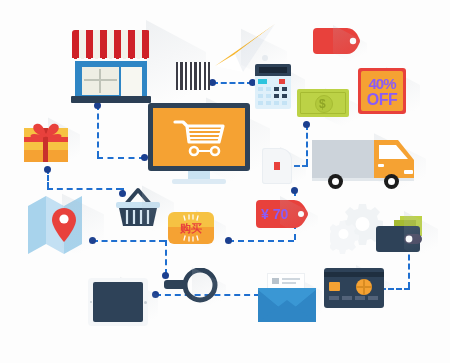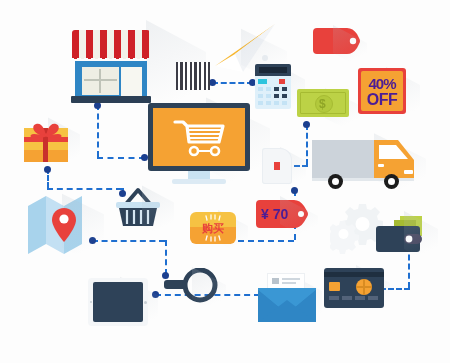--- a/index.html
+++ b/index.html
@@ -9,21 +9,21 @@
     font-family:"Liberation Sans", sans-serif;
     overflow:hidden;
   }
   #stage{position:relative;width:450px;height:363px;background:#fdfdfd;overflow:hidden;}
   .node{position:absolute;}
   .shadow-dr{position:absolute;background:linear-gradient(135deg,rgba(180,190,200,.20),rgba(180,190,200,0) 72%);pointer-events:none;}
   
   .dash-h{position:absolute;height:0;border-top:2px dashed #1f6fd0;}
   .dash-v{position:absolute;width:0;border-left:2px dashed #1f6fd0;}
   .dot{position:absolute;width:7px;height:7px;border-radius:50%;background:#1b3f8f;}
-  .lbl{position:absolute;color:#4c1d95;font-weight:bold;line-height:1;}
+  .lbl{position:absolute;color:#8b5cf6;font-weight:bold;line-height:1;}
 </style>
 </head>
 <body>
 
 <div id="stage">
 
   <div>
     <div class="dash-v" style="left:97px;top:104px;height:53px;"></div>
     <div class="dash-h" style="left:97px;top:157px;width:48px;"></div>
     <div class="dot" style="left:94px;top:102px;"></div>
@@ -239,21 +239,21 @@
       <path d="M12,18 L24,4 L36,18" fill="none" stroke="#2e4258" stroke-width="4" stroke-linecap="round" stroke-linejoin="round"></path>
       <rect x="2" y="16" width="44" height="6" rx="2" fill="#c9e2f2"></rect>
       <path d="M5,22 L43,22 L39,40 L9,40 Z" fill="#2e4258"></path>
       <line x1="13" y1="24" x2="13" y2="38" stroke="#d6e6f2" stroke-width="2.2"></line>
       <line x1="20" y1="24" x2="20" y2="38" stroke="#d6e6f2" stroke-width="2.2"></line>
       <line x1="27" y1="24" x2="27" y2="38" stroke="#d6e6f2" stroke-width="2.2"></line>
       <line x1="34" y1="24" x2="34" y2="38" stroke="#d6e6f2" stroke-width="2.2"></line>
     </svg>
   </div>
 
-  <div class="node" style="left:190px;top:212px;width:52px;height:38px;">
+  <div class="node" style="left:168px;top:212px;width:52px;height:38px;">
     <div class="shadow-dr" style="left:28px;top:6px;width:30px;height:32px;transform:skewY(28deg);"></div>
     <div style="position:absolute;left:0;top:0;width:46px;height:32px;border-radius:6px;background:linear-gradient(180deg,#f6c243 0 48%,#f5a233 48% 100%);"></div>
     <svg width="46" height="32" style="position:absolute;left:0;top:0;">
       <g stroke="#ffffff" stroke-width="1.3" opacity="0.95" stroke-linecap="round">
         <line x1="17" y1="8" x2="16" y2="4"></line>
           <line x1="21" y1="7" x2="21" y2="3"></line>
         <line x1="25" y1="7" x2="25" y2="3"></line>
           <line x1="29" y1="8" x2="30" y2="4"></line>
         <line x1="17" y1="24" x2="16" y2="28"></line>
           <line x1="21" y1="25" x2="21" y2="29"></line>

